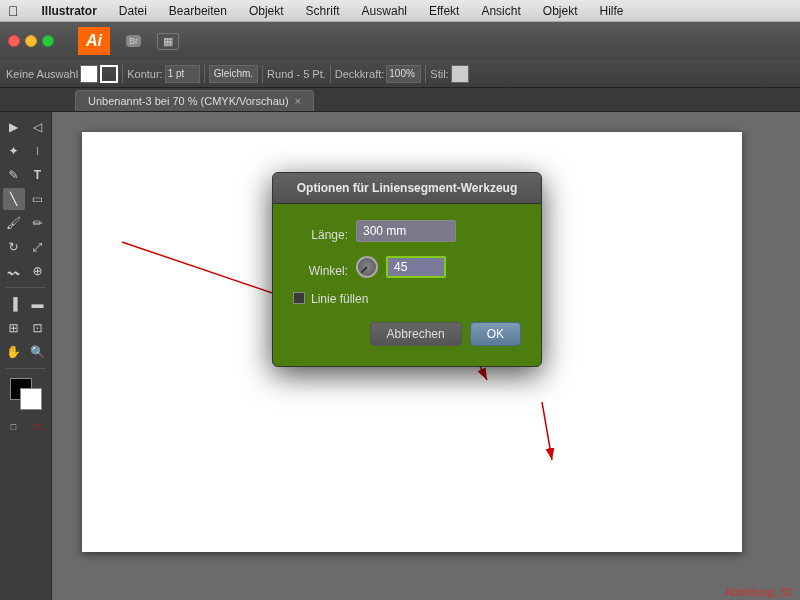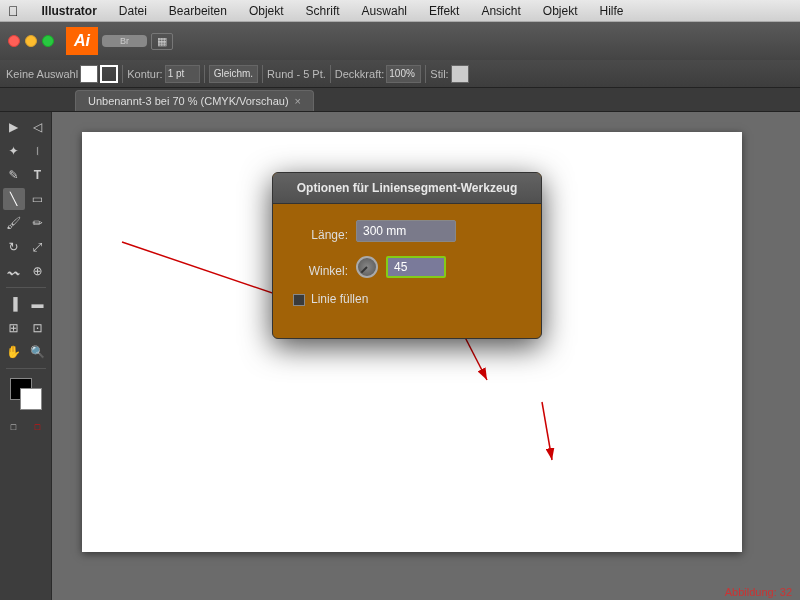--- a/index.html
+++ b/index.html
@@ -37,21 +37,21 @@
     .menu-item.bold { font-weight: 600; }
 
     
     #title-bar {
       width: 800px;
       height: 38px;
       background: linear-gradient(to bottom, #5a5a5a, #444444);
       display: flex;
       align-items: center;
       padding: 0 8px;
-      gap: 4px;
+      gap: 16px;
     }
     .traffic-lights { display: flex; gap: 5px; align-items: center; }
     .traffic-light {
       width: 12px; height: 12px; border-radius: 50%;
       display: inline-block;
     }
     .tl-red { background: #ff5f57; border: 1px solid #e0443e; }
     .tl-yellow { background: #febc2e; border: 1px solid #d9a12e; }
     .tl-green { background: #28c840; border: 1px solid #1aab29; }
 
@@ -62,21 +62,21 @@
       font-weight: 800;
       width: 32px; height: 28px;
       display: flex; align-items: center; justify-content: center;
       margin-left: 8px;
       font-style: italic;
     }
     .br-badge {
       background: #888;
       color: #ccc;
       font-size: 9px;
-      padding: 1px 18px;
+      padding: 1px 3px;
       border-radius: 4px;
     }
     .grid-btn {
       color: #ccc;
       font-size: 11px;
       border: 1px solid #777;
       padding: 1px 5px;
       border-radius: 2px;
       cursor: pointer;
     }
@@ -239,21 +239,21 @@
       width: 100%; height: 100%;
       pointer-events: none;
     }
 
     
     #dialog {
       position: absolute;
       top: 60px;
       left: 220px;
       width: 270px;
-      background: #a16207;
+      background: #4d7c0f;
       border-radius: 6px;
       box-shadow: 0 8px 30px rgba(0,0,0,0.7);
       border: 1px solid #333;
       overflow: hidden;
       z-index: 200;
     }
     #dialog-title-bar {
       background: linear-gradient(to bottom, #636363, #505050);
       padding: 8px 12px;
       font-size: 12px;
@@ -304,21 +304,21 @@
       content: '';
       position: absolute;
       width: 8px; height: 2px;
       background: #333;
       transform: rotate(-45deg);
       transform-origin: right center;
       right: 50%;
     }
     .checkbox-row {
       display: flex;
-      align-items: flex-end;
+      align-items: flex-start;
       gap: 6px;
       margin-bottom: 16px;
     }
     .dialog-checkbox {
       width: 12px; height: 12px;
       border: 1px solid #888;
       background: #3a3a3a;
     }
     .checkbox-label {
       color: #ddd;
@@ -498,20 +498,24 @@
           <span class="dialog-label">Winkel:</span>
           <div class="angle-dial"></div>
           <input class="dialog-input highlighted" type="text" value="45" style="width: 60px;">
         </div>
 
         <div class="checkbox-row">
           <div class="dialog-checkbox"></div>
           <span class="checkbox-label">Linie füllen</span>
         </div>
 
+        <div class="dialog-buttons">
+          <button class="dialog-btn">Abbrechen</button>
+          <button class="dialog-btn primary">OK</button>
+        </div>
       </div>
     </div>
 
     <div id="status-bar">
       <span>Abbildung: 32</span>
     </div>
   </div>
 </div>
 
 </body></html>

